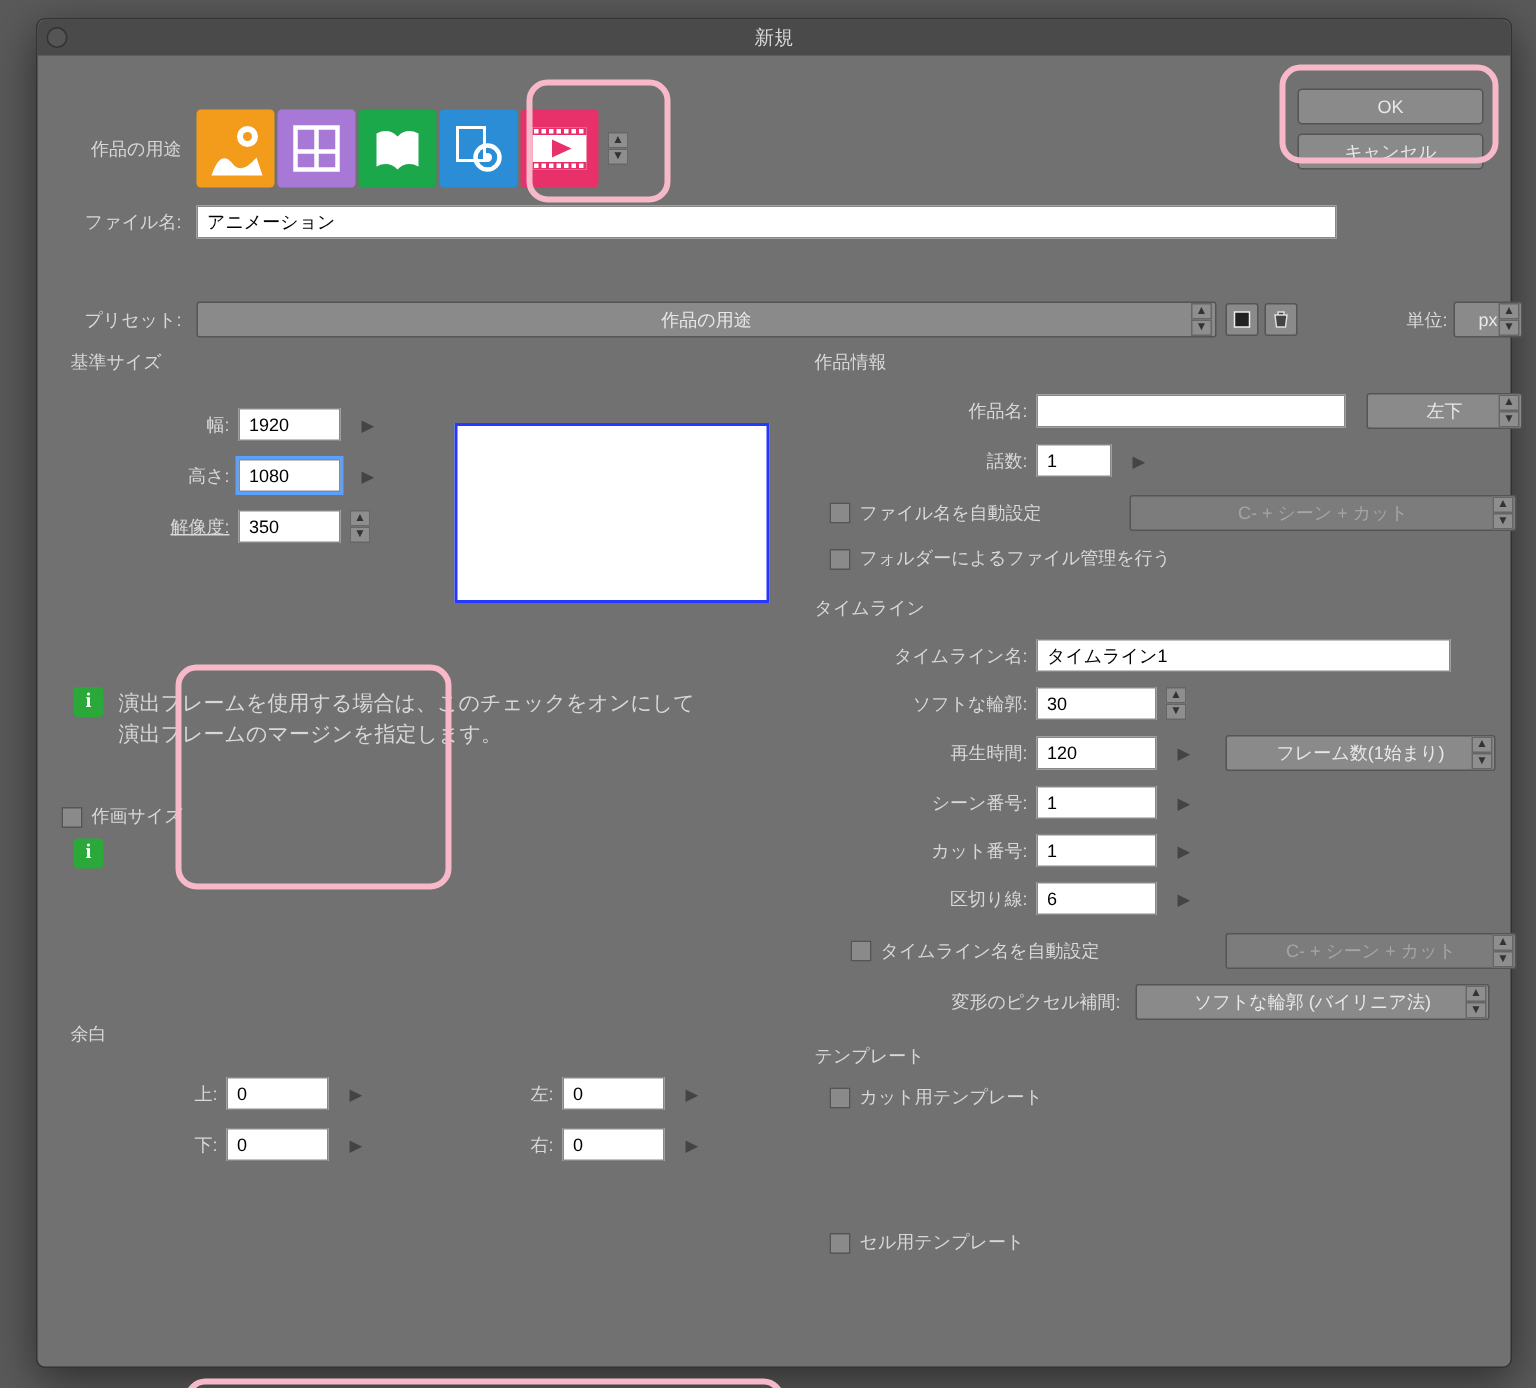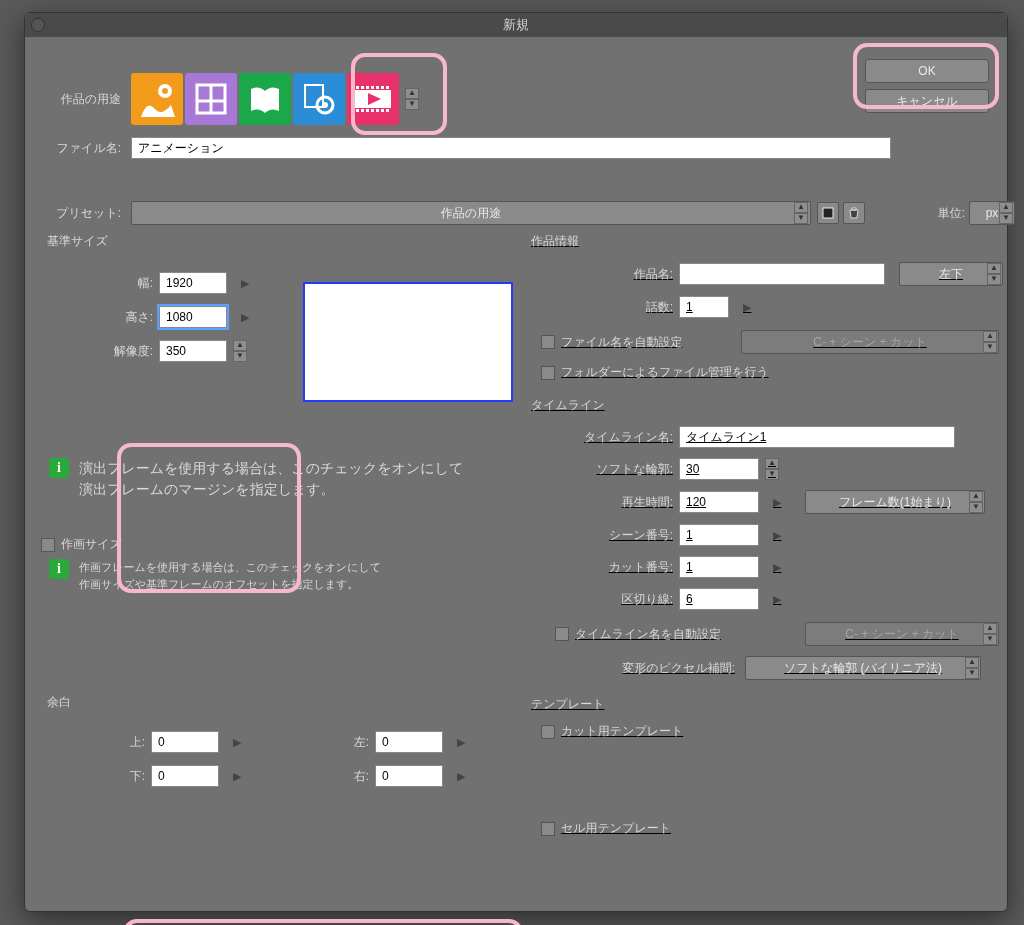--- a/index.html
+++ b/index.html
@@ -145,21 +145,21 @@
         <span class="label" style="width:112px;">幅:</span>
         <input class="num-input" style="margin-left: 6px;" value="1920">
         <span class="arrow-btn" style="margin-left:14px;">▶</span>
       </div>
       <div class="row" style="position:absolute; left:0; top:54px;">
         <span class="label" style="width:112px;">高さ:</span>
         <input class="num-input" style="margin-left: 6px; outline: rgb(90, 160, 255) solid 2px;" value="1080">
         <span class="arrow-btn" style="margin-left:14px;">▶</span>
       </div>
       <div class="row" style="position:absolute; left:0; top:88px;">
-        <span class="label" style="width:112px;">解像度:</span>
+        <span class="label" style="width:112px;text-decoration:underline;">解像度:</span>
         <input class="num-input" style="margin-left: 6px;" value="350">
         <div class="spinner" style="margin-left:6px;">
             <div>▲</div>
             <div>▼</div>
           </div>
       </div>
       <div class="preview-canvas" style="position:absolute; left:262px; top:30px; width:210px; height:120px;"></div>
     </div>
     <div class="highlight-box" style="left:76px; top:212px; width:184px; height:150px;"></div>
 
@@ -175,22 +175,20 @@
 
     <div style="margin-top:36px;">
       <div class="row">
           <div class="chk"></div>
           <span class="label" style="text-align:left;">作画サイズ</span>
         </div>
       <div class="row" style="margin-top:6px; align-items:flex-start;">
         <div style="width:24px; display:flex; justify-content:center; margin-left:6px;">
             <div class="info-icon">i</div>
           </div>
-        <div style="color:#d8d8d8; font-size:11px; line-height:1.5; white-space:pre-line; margin-left:8px;">作画フレームを使用する場合は、このチェックをオンにして
-作画サイズや基準フレームのオフセットを指定します。</div>
       </div>
     </div>
 
     <div style="margin-top:100px;">
       <div class="section-title"><span>余白</span></div>
       <div style="position:relative; height:90px; margin-top:8px;">
         <div class="row" style="position:absolute; left:60px; top:10px;">
           <span class="label" style="width:44px;">上:</span>
           <input class="num-input" style="margin-left: 6px;" value="0">
           <span class="arrow-btn" style="margin-left:14px;">▶</span>
@@ -208,21 +206,21 @@
         <div class="row" style="position:absolute; left:284px; top:44px;">
           <span class="label" style="width:44px;">右:</span>
           <input class="num-input" style="margin-left: 6px;" value="0">
           <span class="arrow-btn" style="margin-left:14px;">▶</span>
         </div>
       </div>
     </div>
     <div class="highlight-box" style="left:82px; top:688px; width:400px; height:102px;"></div>
   </div>
 
-  <div style="position:absolute; left:500px; top:218px; width:480px;text-decoration:underline;">
+  <div style="position:absolute; left:512px; top:218px; width:480px;">
 
     <div class="section-title"><span>作品情報</span></div>
     <div style="margin-top:10px;">
       <div class="row" style="margin-bottom:10px;">
         <span class="label" style="width:148px;">作品名:</span>
         <input class="txt-input" style="width: 206px; margin-left: 6px;" value="">
         <div class="dropdown" style="width:104px; margin-left:14px;">
           <span>左下</span>
           <div class="spinner" style="position:absolute; right:1px;">
               <div>▲</div>

